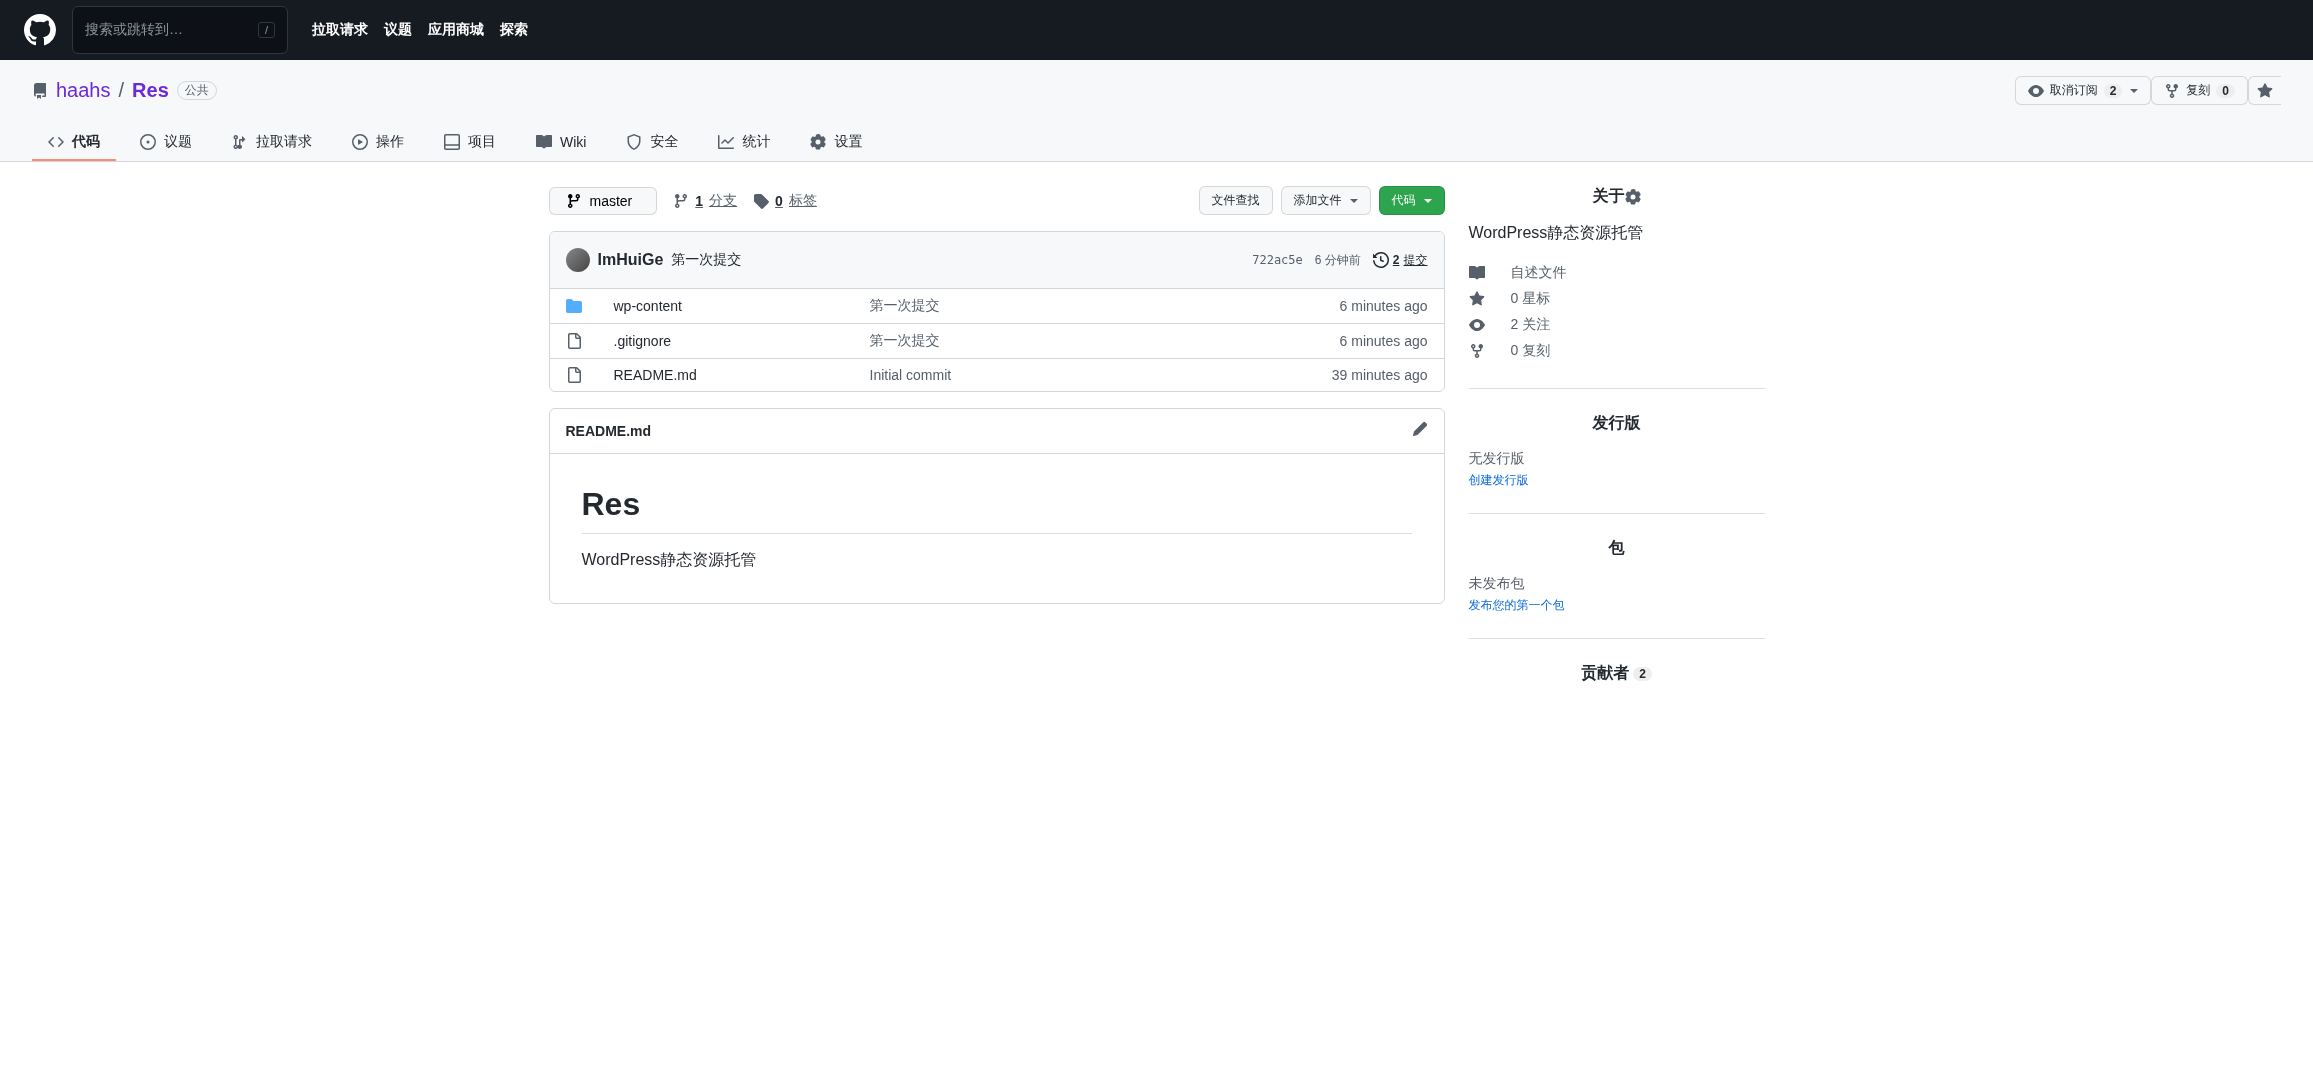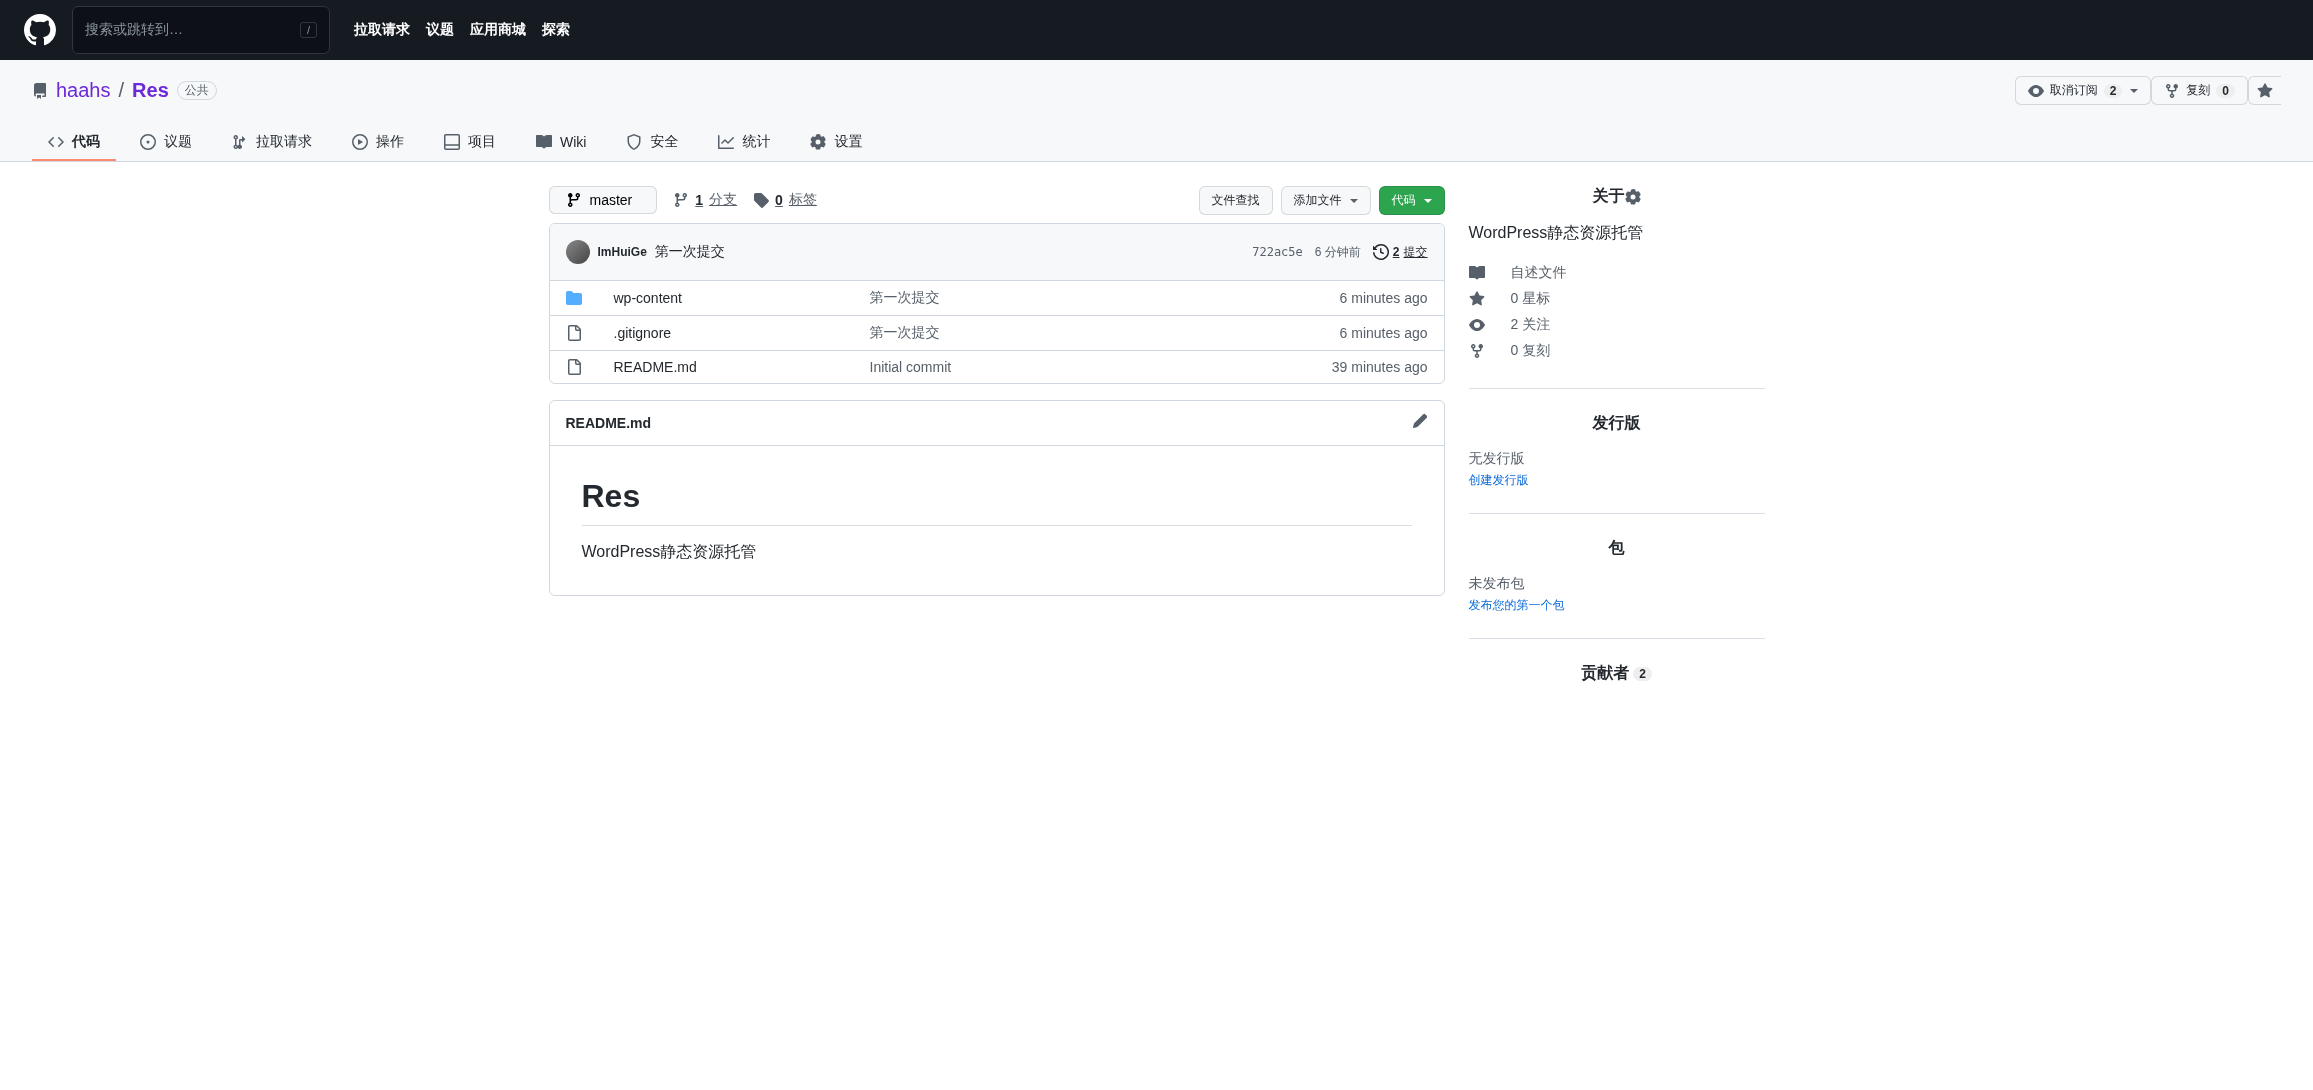--- a/index.html
+++ b/index.html
@@ -1,21 +1,21 @@
 <!DOCTYPE html>
 <html><head>
   <meta charset="utf-8">
   <style>
     * { box-sizing: border-box; margin: 0; padding: 0; }
     body { font-family: -apple-system, BlinkMacSystemFont, "Segoe UI", Helvetica, Arial, sans-serif; color: #24292f; background: #fff; }
     
     
     .top-header { background: #161b22; height: 60px; display: flex; align-items: center; padding: 0 24px; gap: 16px; }
     .logo { width: 32px; height: 32px; fill: #fff; }
-    .search-box { background: #0d1117; border: 1px solid #30363d; border-radius: 6px; padding: 14px 12px; width: 258px; display: flex; align-items: center; justify-content: space-between; color: #8b949e; font-size: 14px; }
+    .search-box { background: #0d1117; border: 1px solid #30363d; border-radius: 6px; padding: 14px 12px; width: 216px; display: flex; align-items: center; justify-content: space-between; color: #8b949e; font-size: 14px; }
     .search-slash { border: 1px solid #30363d; border-radius: 3px; padding: 1px 6px; font-size: 11px; color: #8b949e; }
     .nav-links { display: flex; gap: 16px; margin-left: 8px; }
     .nav-links a { color: #fff; text-decoration: none; font-size: 14px; font-weight: 600; }
     
     
     .repo-header { background: #f6f8fa; padding: 16px 32px 0; border-bottom: 1px solid #d0d7de; }
     .repo-title-row { display: flex; align-items: center; justify-content: space-between; margin-bottom: 20px; }
     .repo-title { display: flex; align-items: center; gap: 8px; font-size: 20px; }
     .repo-title svg { fill: #57606a; }
     .repo-title a { color: #6d28d9; text-decoration: none; }
@@ -37,34 +37,34 @@
     .repo-tab { display: flex; align-items: center; gap: 8px; padding: 8px 16px; font-size: 14px; color: #24292f; border-bottom: 2px solid transparent; cursor: pointer; }
     .repo-tab.active { border-bottom-color: #fd8c73; font-weight: 600; }
     .repo-tab svg { fill: #57606a; }
     
     
     .main { display: flex; max-width: 1280px; margin: 0 auto; padding: 24px 32px; gap: 24px; }
     .content { flex: 1; min-width: 0; }
     .sidebar { width: 296px; }
     
     
-    .file-nav { display: flex; align-items: flex-start; justify-content: space-between; margin-bottom: 8px; }
+    .file-nav { display: flex; align-items: center; justify-content: space-between; margin-bottom: 16px; }
     .file-nav-left { display: flex; align-items: center; gap: 16px; }
     .file-nav-right { display: flex; align-items: center; gap: 8px; }
     .branch-btn { background: #f6f8fa; border: 1px solid rgba(27,31,36,0.15); border-radius: 6px; padding: 5px 16px; font-size: 14px; font-weight: 500; display: flex; align-items: center; gap: 8px; cursor: pointer; }
     .branch-info { display: flex; align-items: center; gap: 6px; font-size: 14px; color: #57606a; }
     .branch-info strong { color: #24292f; }
     .branch-info svg { fill: #57606a; }
     
     
     .commit-box { border: 1px solid #d0d7de; border-radius: 6px; overflow: hidden; margin-bottom: 16px; }
     .commit-header { background: #f6f8fa; padding: 16px; display: flex; align-items: center; justify-content: space-between; border-bottom: 1px solid #d0d7de; }
     .commit-author { display: flex; align-items: center; gap: 8px; }
     .avatar { width: 24px; height: 24px; border-radius: 50%; background: linear-gradient(135deg, #888, #444); }
-    .commit-author strong { font-size: 12px; }
+    .commit-author strong { font-size: 16px; }
     .commit-msg { font-size: 14px; color: #24292f; }
     .commit-meta { display: flex; align-items: center; gap: 12px; font-size: 12px; color: #57606a; }
     .commit-hash { font-family: monospace; }
     .commit-count { display: flex; align-items: center; gap: 4px; color: #24292f; }
     .commit-count svg { fill: #24292f; }
     
     
     .file-row { display: flex; align-items: center; padding: 8px 16px; border-bottom: 1px solid #d0d7de; font-size: 14px; gap: 16px; }
     .file-row:last-child { border-bottom: none; }
     .file-icon { width: 16px; margin-right: 16px; }

